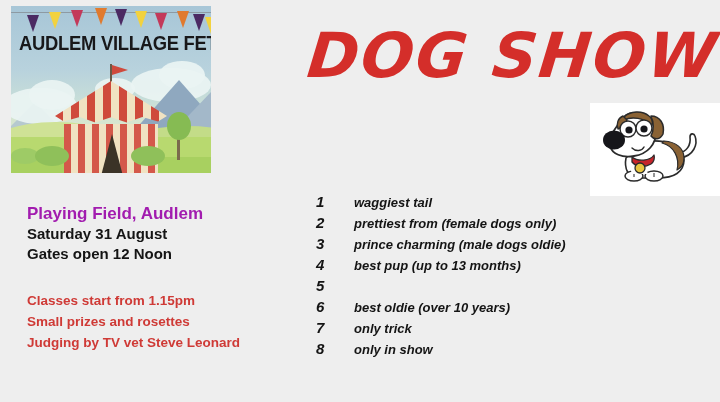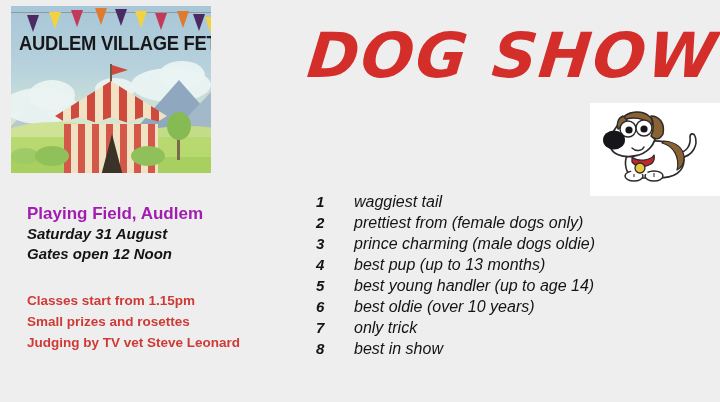--- a/index.html
+++ b/index.html
@@ -247,21 +247,20 @@
   .venue-line1 {
     font-size: 17px;
     font-weight: bold;
     color: #a21caf;
     line-height: 21px;
     white-space: nowrap;
   }
   .venue-line2, .venue-line3 {
     font-size: 15px;
     font-weight: bold;
-    font-style: italic;
     color: #141414;
     line-height: 20px;
     white-space: nowrap;
   }
 
   #notes-block {
     position: absolute;
     left: 27px;
     top: 290px;
     width: 300px;
@@ -288,22 +287,22 @@
     line-height: 21px;
   }
   .class-num {
     width: 38px;
     font-size: 15px;
     font-weight: bold;
     font-style: italic;
     color: #141414;
   }
   .class-label {
-    font-size: 16px;
-    font-weight: normal;
+    font-size: 13px;
+    font-weight: bold;
     font-style: italic;
     color: #141414;
     white-space: nowrap;
   }
 </style>
 </head>
 <body>
 
 <div id="slide">
 
@@ -422,29 +421,28 @@
     <div class="class-row">
       <span class="class-num">3</span>
       <span class="class-label">prince charming (male dogs oldie)</span>
     </div>
     <div class="class-row">
       <span class="class-num">4</span>
       <span class="class-label">best pup (up to 13 months)</span>
     </div>
     <div class="class-row">
       <span class="class-num">5</span>
-      <span class="class-label">best young handler (up to age 14)</span>
     </div>
     <div class="class-row">
       <span class="class-num">6</span>
       <span class="class-label">best oldie (over 10 years)</span>
     </div>
     <div class="class-row">
       <span class="class-num">7</span>
       <span class="class-label">only trick</span>
     </div>
     <div class="class-row">
       <span class="class-num">8</span>
-      <span class="class-label">best in show</span>
+      <span class="class-label">only in show</span>
     </div>
   </div>
 
 </div>
 
 </body></html>

